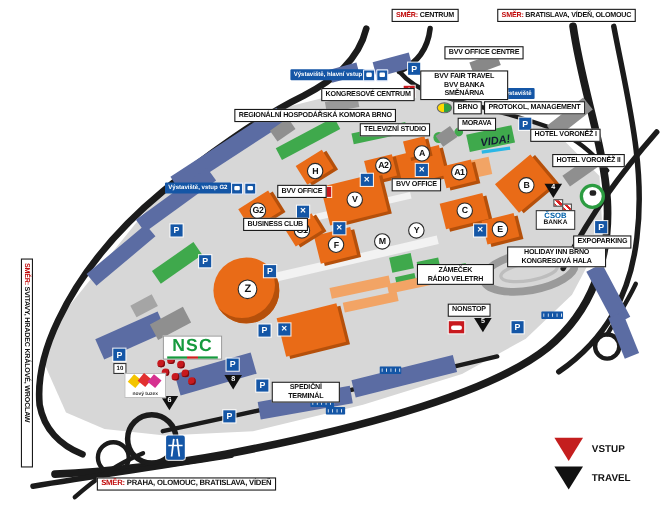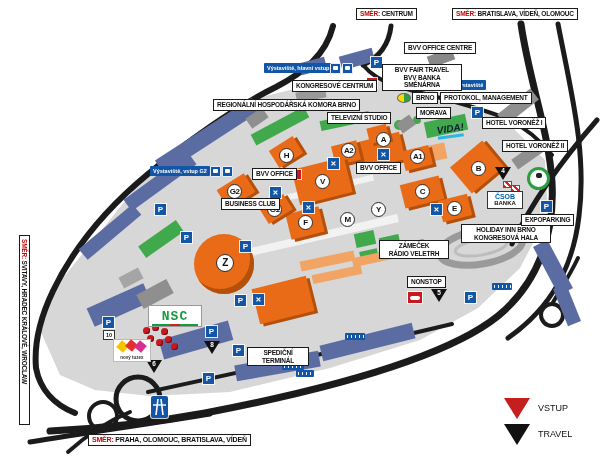--- a/index.html
+++ b/index.html
@@ -53,25 +53,25 @@
        background:repeating-linear-gradient(45deg,#d22 0 2px,#fff 2px 4px);border:0.5px solid #555;}
   .fuel{position:absolute;width:14px;height:11px;background:#C8191E;z-index:26;
        box-shadow:0 0 0 1px rgba(255,255,255,.8);}
   .fuel::after{content:"";display:block;margin:3.5px auto 0;width:10px;height:4px;
        background:#fff;border-radius:2px;}
   
   .ltri{position:absolute;width:0;height:0;border-left:13px solid transparent;
        border-right:13px solid transparent;z-index:32;}
   .ltri.red{border-top:21px solid #C41E1E;}
   .ltri.blk{border-top:21px solid #111;}
-  .ltxt{position:absolute;font-size:9px;font-weight:normal;color:#111;z-index:32;}
+  .ltxt{position:absolute;font-size:9px;font-weight:bold;color:#111;z-index:32;}
   
   .nscbox{position:absolute;left:148px;top:305px;width:52px;height:20px;background:#fff;
        border:1px solid #9a9a9a;z-index:30;text-align:center;}
-  .nscbox .nsc{color:#169A3E;font-weight:bold;font-size:13px;line-height:15px;letter-spacing:1px;font-family:Liberation Mono, monospace;}
+  .nscbox .nsc{color:#169A3E;font-weight:bold;font-size:16px;line-height:15px;letter-spacing:1px;}
   .nscbox .bar{display:block;margin:0 3px;height:2px;
        background:linear-gradient(90deg,#169A3E 0 40%,#D02020 40% 60%,#169A3E 60% 100%);}
   .vida{position:absolute;left:437px;top:123px;z-index:30;transform:rotate(-8deg);
        color:#141c35;font-weight:bold;font-style:italic;font-size:10px;}
   .vida::after{content:"";display:block;height:3px;width:26px;background:#2AB7E6;margin-top:1px;}
   .csob{position:absolute;left:487px;top:191px;width:34px;background:#fff;border:1px solid #333;
        text-align:center;z-index:30;padding:1px 0;}
   .csob .c1{display:block;color:#0060A9;font-weight:bold;font-size:7px;line-height:7px;}
   .csob .c2{display:block;color:#111;font-weight:bold;font-size:6px;line-height:7px;}
   .minilogo{position:absolute;left:113px;top:339px;width:36px;height:21px;background:#fff;

